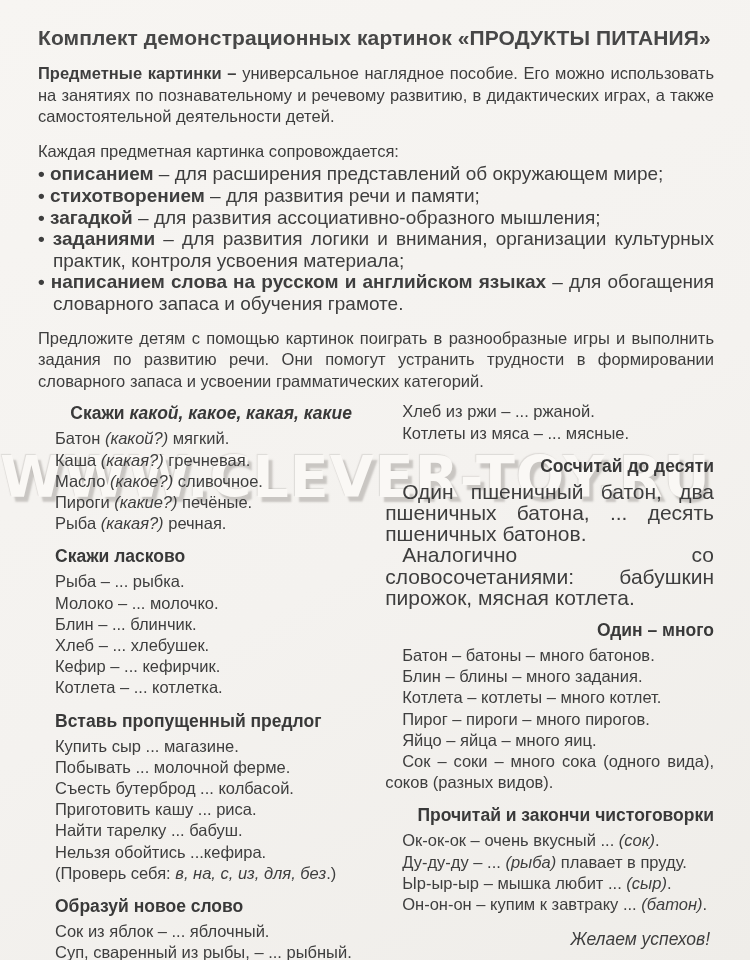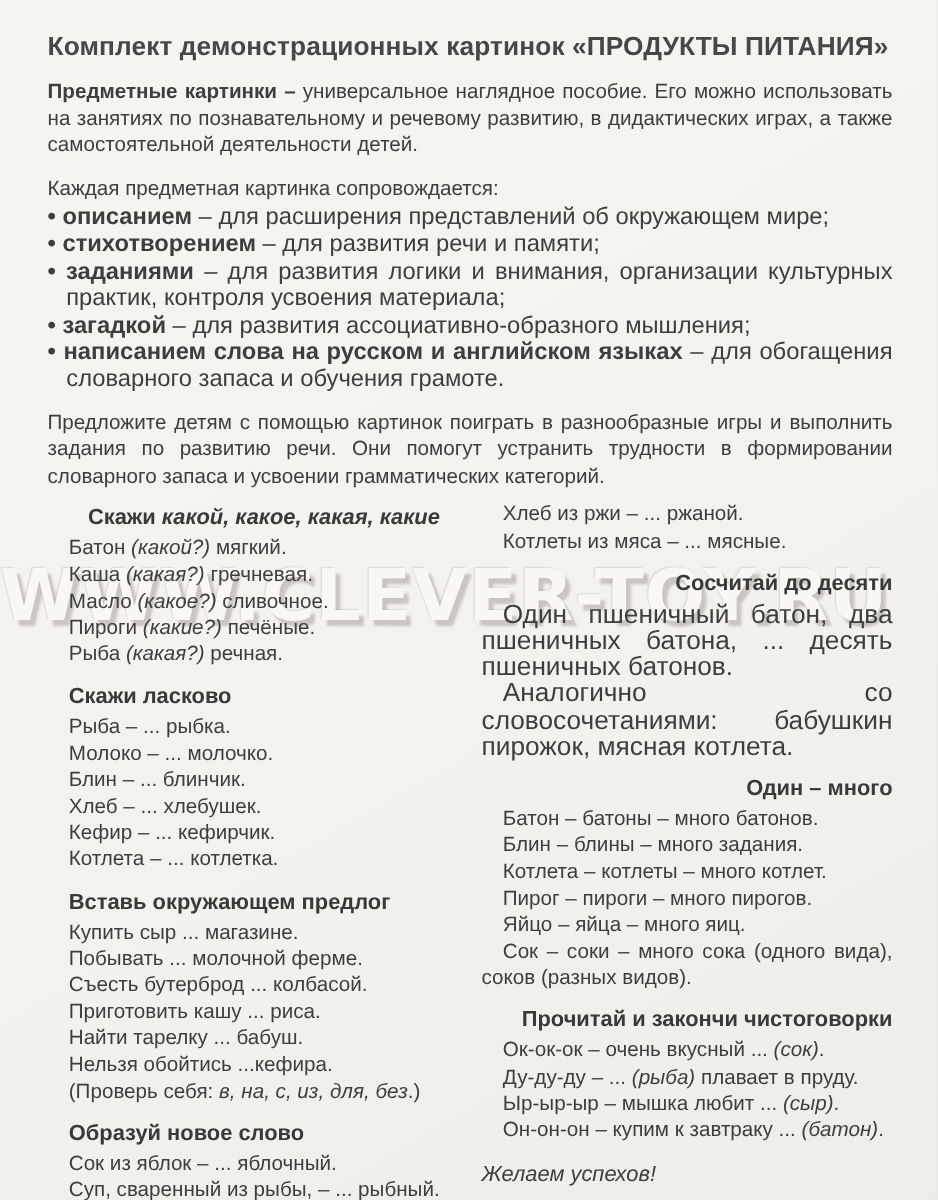--- a/index.html
+++ b/index.html
@@ -52,21 +52,21 @@
   .ex-h{
     font-size:17.5px;font-weight:700;color:#393939;
     margin:12px 0 4px 0;line-height:21px;
   }
   .ex-h.first{margin-top:2px;text-align:center;}
   .line{font-size:16.5px;line-height:21.2px;}
   .col-right .line{ text-indent:17px; text-align:justify;}
   .col-right .ex-h{ margin-left:17px;text-align:right;}
   .rpara{font-size:21px;line-height:21.2px;margin:0;text-indent:17px;text-align:justify;}
   .wish{
-    font-style:italic;
+    font-style:italic;text-align:right;
     font-size:17.5px;margin:14px 4px 0 0;color:#3e3e3e;
   }
   .it{font-style:italic;}
   .bd{font-weight:700;}
 </style>
 </head>
 <body>
 
 <div class="paper">
   <div class="watermark">WWW.CLEVER-TOY.RU</div>
@@ -74,22 +74,22 @@
 
     <h1 class="title">Комплект демонстрационных картинок «ПРОДУКТЫ ПИТАНИЯ»</h1>
 
     <p class="para justify"><span class="bd">Предметные картинки –</span><span> универсальное наглядное пособие. Его можно использовать на занятиях по познавательному и речевому развитию, в дидактических играх, а также самостоятельной деятельности детей.</span></p>
 
     <p class="para lead">Каждая предметная картинка сопровождается:</p>
 
     <div class="bullets">
         <div class="bullet-line"><span class="bd">описанием</span><span> – для расширения представлений об окружающем мире;</span></div>
         <div class="bullet-line"><span class="bd">стихотворением</span><span> – для развития речи и памяти;</span></div>
+        <div class="bullet-line"><span class="bd">загадкой</span><span> – для развития ассоциативно-образного мышления;</span></div>
         <div class="bullet-line"><span class="bd">заданиями</span><span> – для развития логики и внимания, организации культурных практик, контроля усвоения материала;</span></div>
-        <div class="bullet-line"><span class="bd">загадкой</span><span> – для развития ассоциативно-образного мышления;</span></div>
         <div class="bullet-line"><span class="bd">написанием слова на русском и английском языках</span><span> – для обогащения словарного запаса и обучения грамоте.</span></div>
       </div>
 
     <p class="para justify sugg">Предложите детям с помощью картинок поиграть в разнообразные игры и выпол­нить задания по развитию речи. Они помогут устранить трудности в формировании словарного запаса и усвоении грамматических категорий.</p>
 
     <div class="columns">
 
       <div class="col-left">
         <h3 class="ex-h first"><span>Скажи </span><span class="it">какой, какое, какая, какие</span></h3>
         <div>
@@ -103,21 +103,21 @@
         <h3 class="ex-h">Скажи ласково</h3>
         <div>
             <div class="line"><span>Рыба – ... рыбка.</span></div>
             <div class="line"><span>Молоко – ... молочко.</span></div>
             <div class="line"><span>Блин – ... блинчик.</span></div>
             <div class="line"><span>Хлеб – ... хлебушек.</span></div>
             <div class="line"><span>Кефир – ... кефирчик.</span></div>
             <div class="line"><span>Котлета – ... котлетка.</span></div>
           </div>
 
-        <h3 class="ex-h">Вставь окружающем предлог</h3>
+        <h3 class="ex-h">Вставь пропущенный предлог</h3>
         <div>
             <div class="line"><span>Купить сыр ... магазине.</span></div>
             <div class="line"><span>Побывать ... молочной ферме.</span></div>
             <div class="line"><span>Съесть бутерброд ... колбасой.</span></div>
             <div class="line"><span>Приготовить кашу ... риса.</span></div>
             <div class="line"><span>Найти тарелку ... бабуш.</span></div>
             <div class="line"><span>Нельзя обойтись ...кефира.</span></div>
             <div class="line"><span>(Проверь себя: </span><span class="it">в, на, с, из, для, без</span><span>.)</span></div>
           </div>
 

